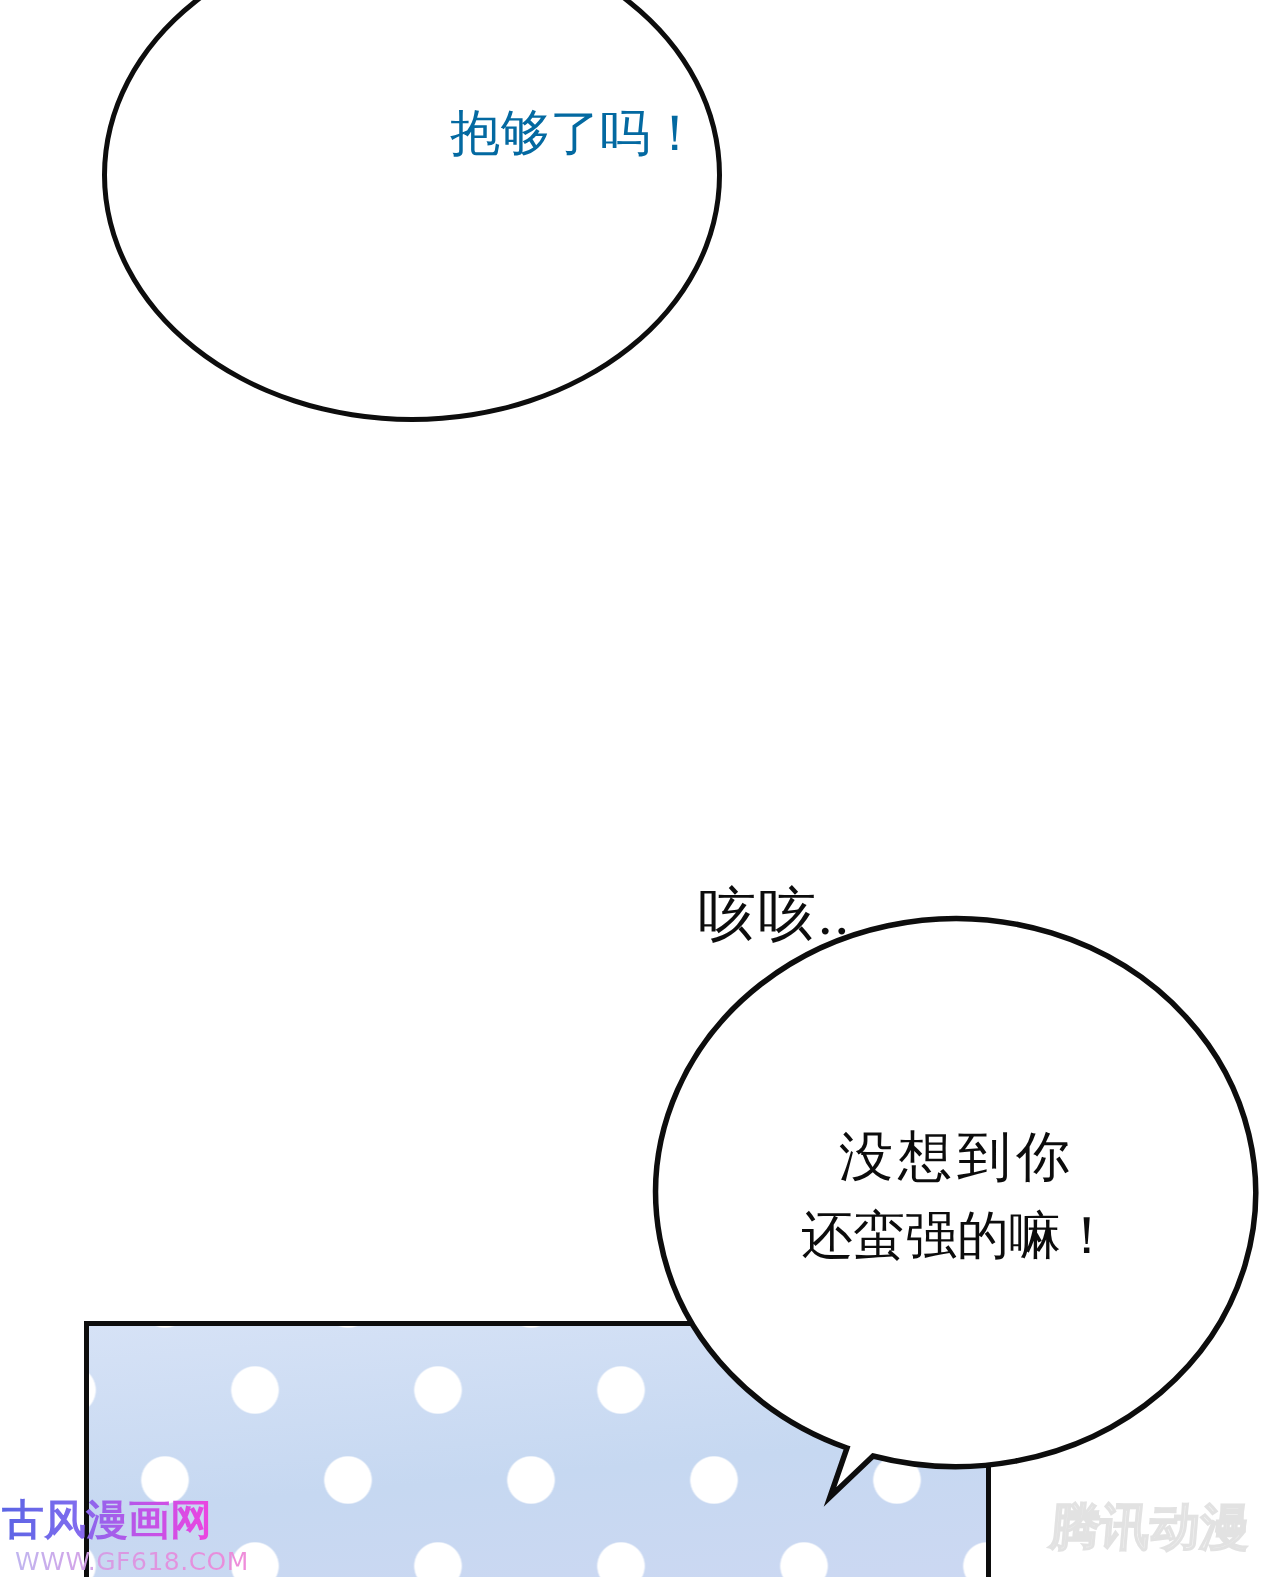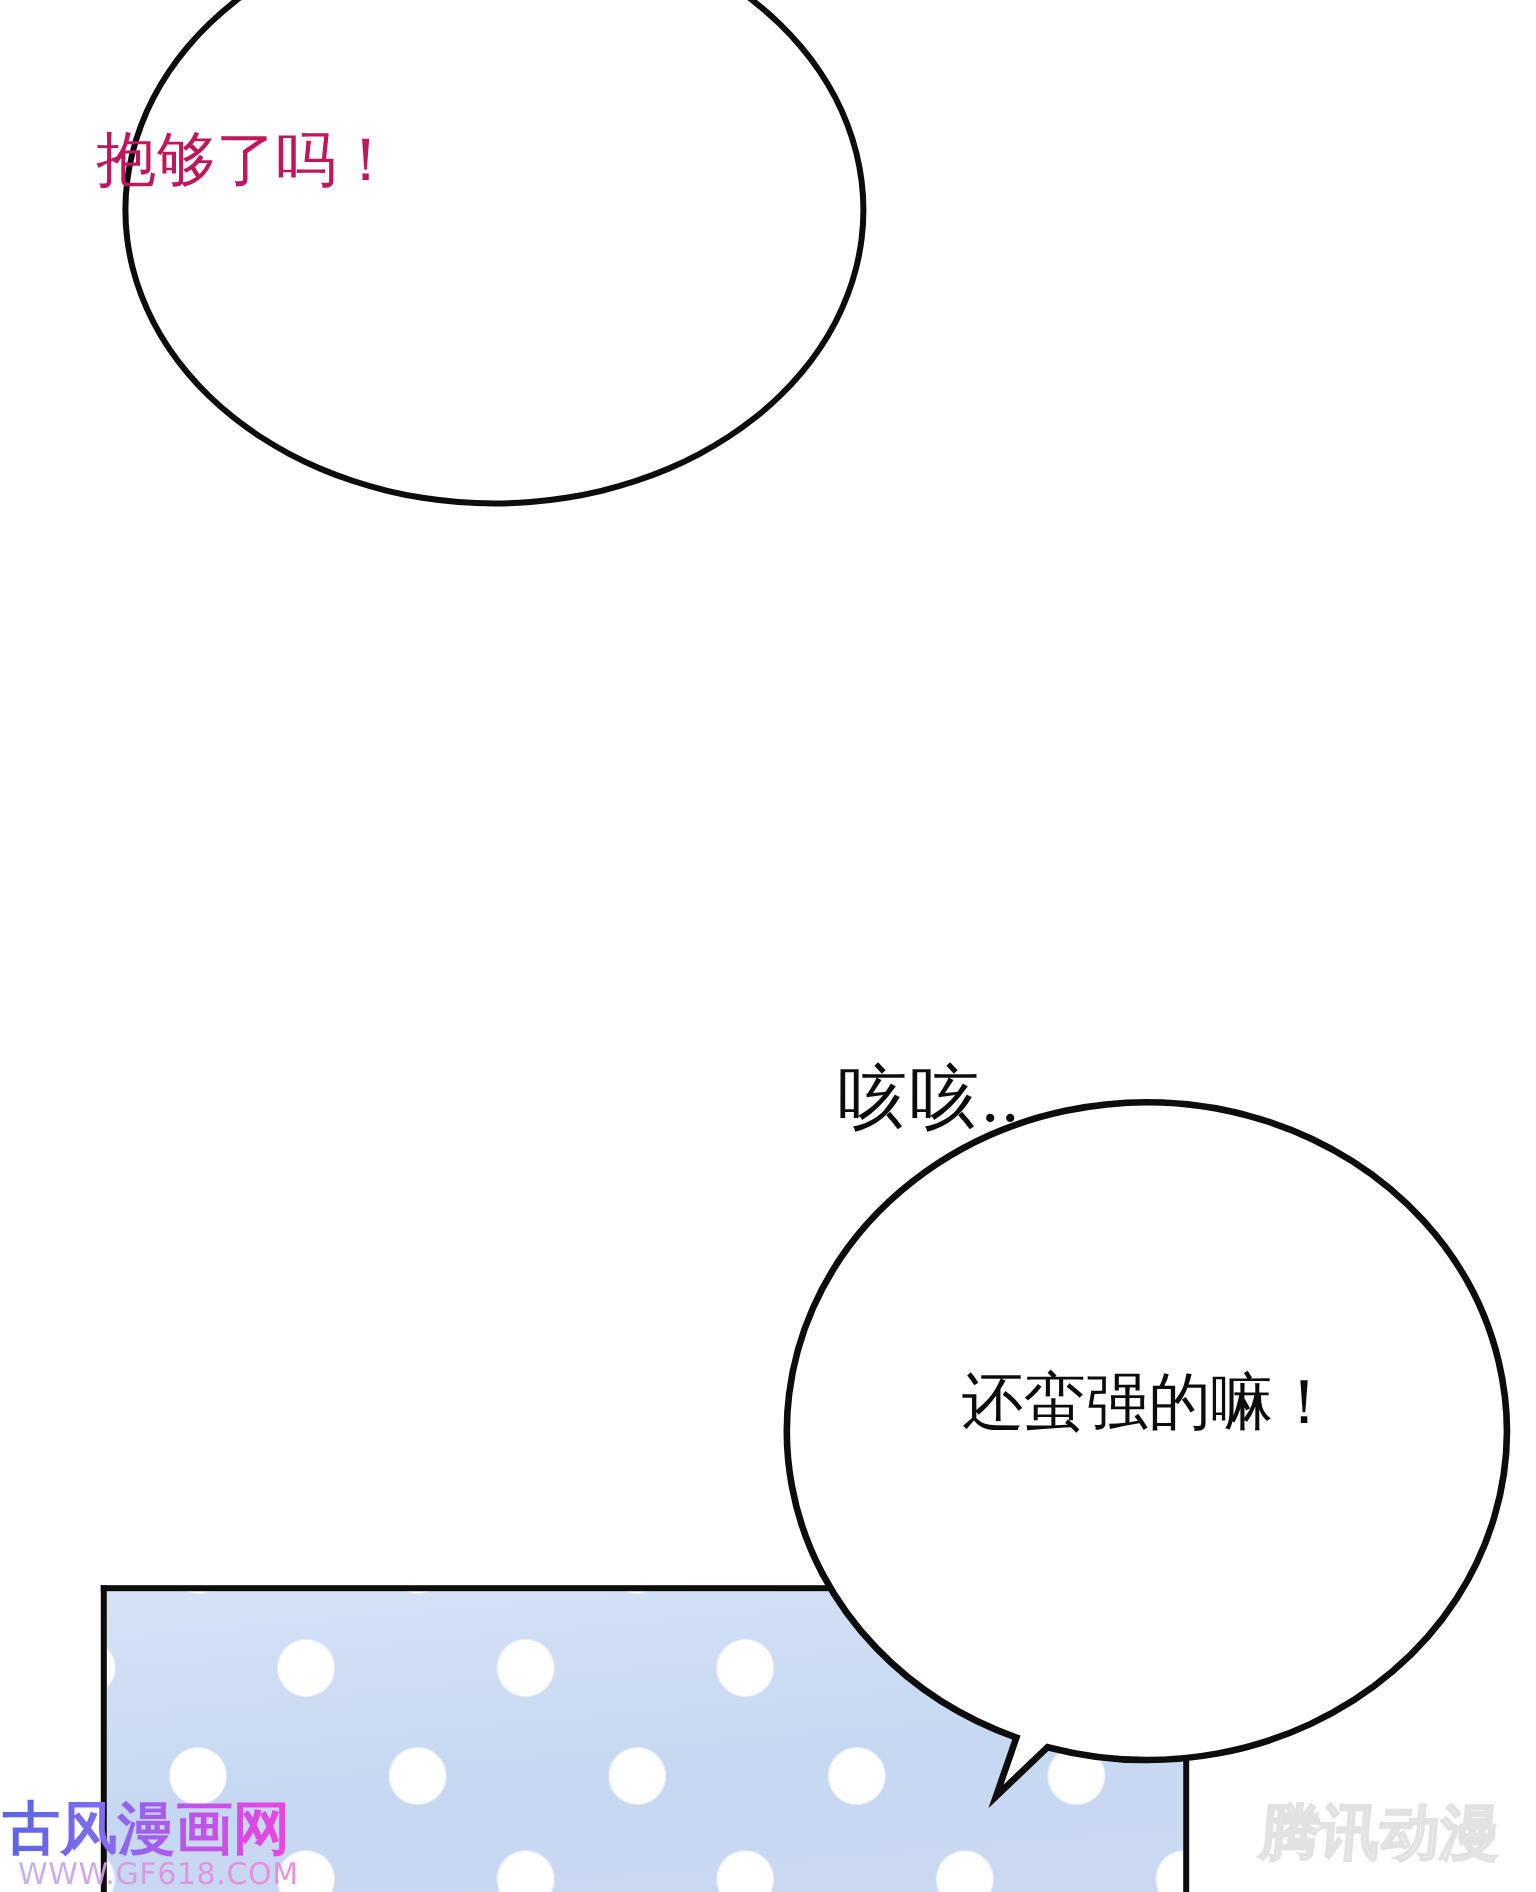--- a/index.html
+++ b/index.html
@@ -34,25 +34,25 @@
     width: 620px; height: 494px;
     box-sizing: border-box;
     background: #ffffff;
     border: 5px solid #0d0d0d;
     border-radius: 50%;
     z-index: 2;
   }
   .bubble-1-text {
     left: 80px; top: 102px;
     width: 620px;
-    text-align: left;
+    text-align: right;
     font-size: 50px;
     line-height: 63px;
     letter-spacing: 0px;
-    color: #be185d;
+    color: #0369a1;
     z-index: 3;
   }
 
   
   .bubble-2-svg {
     left: 650px; top: 910px;
     width: 625px; height: 600px;
     z-index: 2;
   }
   .bubble-2-text {
@@ -73,21 +73,21 @@
     letter-spacing: 2px;
     z-index: 4;
     white-space: nowrap;
   }
 
   
   .wm-site-name {
     left: 2px; top: 1492px;
     font-family: "DejaVu Sans", "Liberation Sans", sans-serif;
     font-weight: 900;
-    font-size: 48px;
+    font-size: 42px;
     letter-spacing: 0px;
     background: linear-gradient(92deg, #5a64e4 0%, #7e6cee 34%, #bb55e8 64%, #ee44e0 100%);
     -webkit-background-clip: text;
     background-clip: text;
     color: #9a5ce4;
     -webkit-text-fill-color: transparent;
     z-index: 5;
     white-space: nowrap;
   }
   .wm-site-url {
@@ -129,19 +129,20 @@
 
 <div class="abs bubble-1"></div>
 
 <div class="abs bubble-1-text">
   <div>抱够了吗！</div>
 </div>
 
 <div class="abs sfx-cough">咳咳..</div>
 
 <div class="abs bubble-2-text">
+  <div class="l1">没想到你</div>
   <div class="l2">还蛮强的嘛！</div>
 </div>
 
 <div class="abs wm-site-name">古风漫画网</div>
 <div class="abs wm-site-url">WWW.GF618.COM</div>
 
 <div class="abs wm-platform">腾讯动漫</div>
 
 </body></html>

